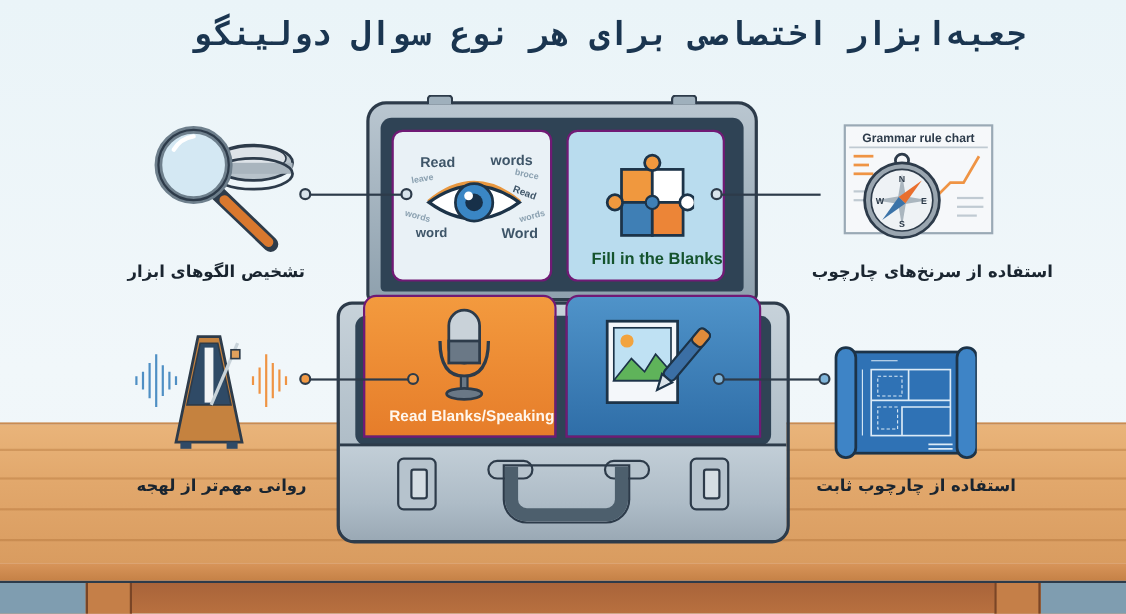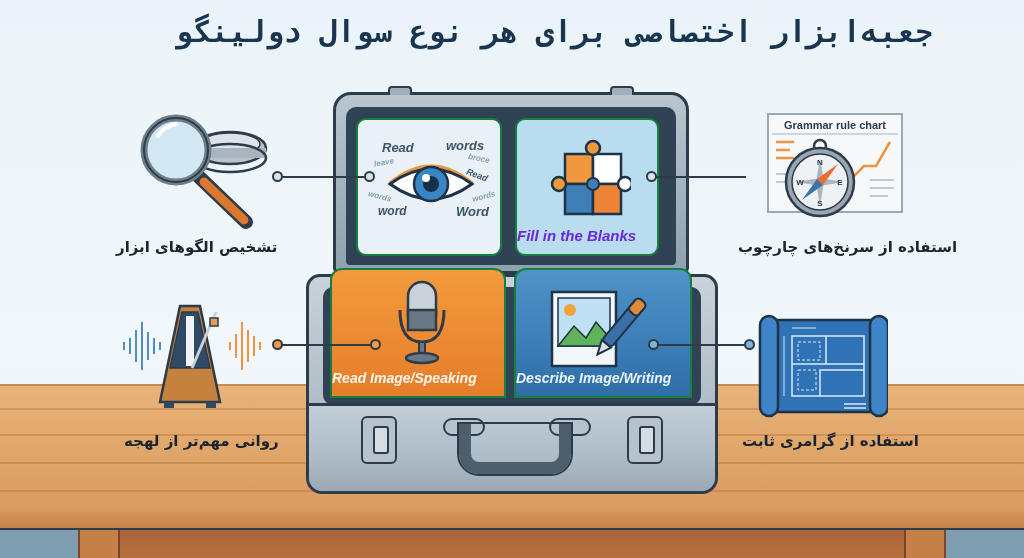--- a/index.html
+++ b/index.html
@@ -63,27 +63,27 @@
   .latch::after { content: ""; position: absolute; left: 10px; top: 8px; width: 12px; height: 24px; border: 2px solid #2d3b4a; border-radius: 3px; background: #d4dde3; }
   .handle {
     position: absolute; left: 150px; top: 18px; width: 112px; height: 50px;
     border: 12px solid #4d5f6d; border-top: none; border-radius: 0 0 20px 20px;
     box-shadow: 0 0 0 2px #2d3b4a;
   }
   .handle-mount { position: absolute; top: 12px; width: 42px; height: 18px; background: #b6c3cd; border: 2px solid #2d3b4a; border-radius: 10px; }
 
   
   .card {
-    position: absolute; border: 2px solid #15803d; border-radius: 10px;
-    display: flex; flex-direction: column; align-items: flex-start; justify-content: flex-end;
-    font-family: "Liberation Sans", sans-serif; font-weight: bold; font-style: italic;
+    position: absolute; border: 2px solid #701a75; border-radius: 10px;
+    display: flex; flex-direction: column; align-items: flex-end; justify-content: flex-end;
+    font-family: "Liberation Sans", sans-serif; font-weight: bold;
   }
   .card .label { font-size: 15px; padding-bottom: 10px; white-space: nowrap; }
   .card-read { left: 356px; top: 118px; width: 146px; height: 138px; background: #e9f1f6; color: #1c3348; }
-  .card-fill { left: 515px; top: 118px; width: 144px; height: 138px; background: #b9dcee; color: #6d28d9; }
+  .card-fill { left: 515px; top: 118px; width: 144px; height: 138px; background: #b9dcee; color: #14532d; }
   .card-speak { left: 330px; top: 268px; width: 176px; height: 130px; background: linear-gradient(#f39a3e, #e67d2a); color: #fff6ec; border-radius: 12px 12px 0 0; }
   .card-write { left: 514px; top: 268px; width: 178px; height: 130px; background: linear-gradient(#4f93c9, #2f6ea8); color: #eaf4fb; border-radius: 12px 12px 0 0; }
   .card-speak .label, .card-write .label { font-size: 14px; }
 
   .word { position: absolute; font-family: "Liberation Sans", sans-serif; color: #3e5568; }
   .word.big { font-size: 13px; font-weight: bold; }
   .word.small { font-size: 8px; color: #8aa0b0; }
 
   
   .conn { position: absolute; height: 2px; background: #2d3b4a; }
@@ -168,36 +168,35 @@
 </div>
 
 <div class="card card-speak">
   <svg class="icon" style="left:62px;top:10px" width="56" height="88" viewBox="0 0 56 88">
     <rect x="14" y="2" width="28" height="48" rx="14" fill="#c9d2d9" stroke="#2d3b4a" stroke-width="2.5"></rect>
     <rect x="14" y="30" width="28" height="20" fill="#6a7886" stroke="#2d3b4a" stroke-width="2.5"></rect>
     <path d="M6 30 Q6 62 28 62 Q50 62 50 30" fill="none" stroke="#2d3b4a" stroke-width="3"></path>
     <rect x="25" y="62" width="6" height="12" fill="#6a7886" stroke="#2d3b4a" stroke-width="2"></rect>
     <ellipse cx="28" cy="78" rx="16" ry="5" fill="#6a7886" stroke="#2d3b4a" stroke-width="2.5"></ellipse>
   </svg>
-  <span class="label">Read Image/Speaking</span>
+  <span class="label">Read Blanks/Speaking</span>
 </div>
 
 <div class="card card-write">
   <svg class="icon" style="left:32px;top:20px" width="110" height="80" viewBox="0 0 110 80">
     <rect x="4" y="2" width="64" height="74" fill="#f4f7fa" stroke="#1c3348" stroke-width="2.5"></rect>
     <rect x="10" y="8" width="52" height="48" fill="#bfe1f3" stroke="#1c3348" stroke-width="1.5"></rect>
     <circle cx="22" cy="20" r="6" fill="#f2a33e"></circle>
     <path d="M10 56 L26 36 L38 48 L48 32 L62 48 L62 56 Z" fill="#5fb35a" stroke="#1c3348" stroke-width="1.5"></path>
     <g transform="rotate(40 70 40)">
       <rect x="64" y="2" width="12" height="56" rx="4" fill="#3b6fa5" stroke="#1c3348" stroke-width="2"></rect>
       <rect x="64" y="2" width="12" height="16" rx="4" fill="#e08b3a" stroke="#1c3348" stroke-width="2"></rect>
       <path d="M64 58 L70 72 L76 58 Z" fill="#d9e2e8" stroke="#1c3348" stroke-width="2"></path>
     </g>
   </svg>
-  <span class="label">Describe Image/Writing</span>
 </div>
 
 <div class="conn" style="left:278px;top:176px;width:88px"></div>
 <div class="dot" style="left:272px;top:171px"></div>
 <div class="dot" style="left:364px;top:171px"></div>
 
 <div class="conn" style="left:652px;top:176px;width:94px"></div>
 <div class="dot" style="left:646px;top:171px"></div>
 
 <div class="conn" style="left:278px;top:344px;width:94px"></div>
@@ -294,13 +293,13 @@
     <rect x="40" y="30" width="22" height="18"></rect>
     <rect x="40" y="58" width="18" height="20"></rect>
   </g>
   <line x1="34" y1="16" x2="58" y2="16" stroke="#dcebf7" stroke-width="1"></line>
   <line x1="26" y1="24" x2="26" y2="84" stroke="#dcebf7" stroke-width="1"></line>
   <g stroke="#dcebf7" stroke-width="1.5">
       <line x1="86" y1="92" x2="108" y2="92"></line>
       <line x1="86" y1="96" x2="108" y2="96"></line>
     </g>
 </svg>
-<div class="side-label" style="left:742px;top:432px">استفاده از گرامری ثابت</div>
+<div class="side-label" style="left:742px;top:432px">استفاده از چارچوب ثابت</div>
 
 </body></html>

